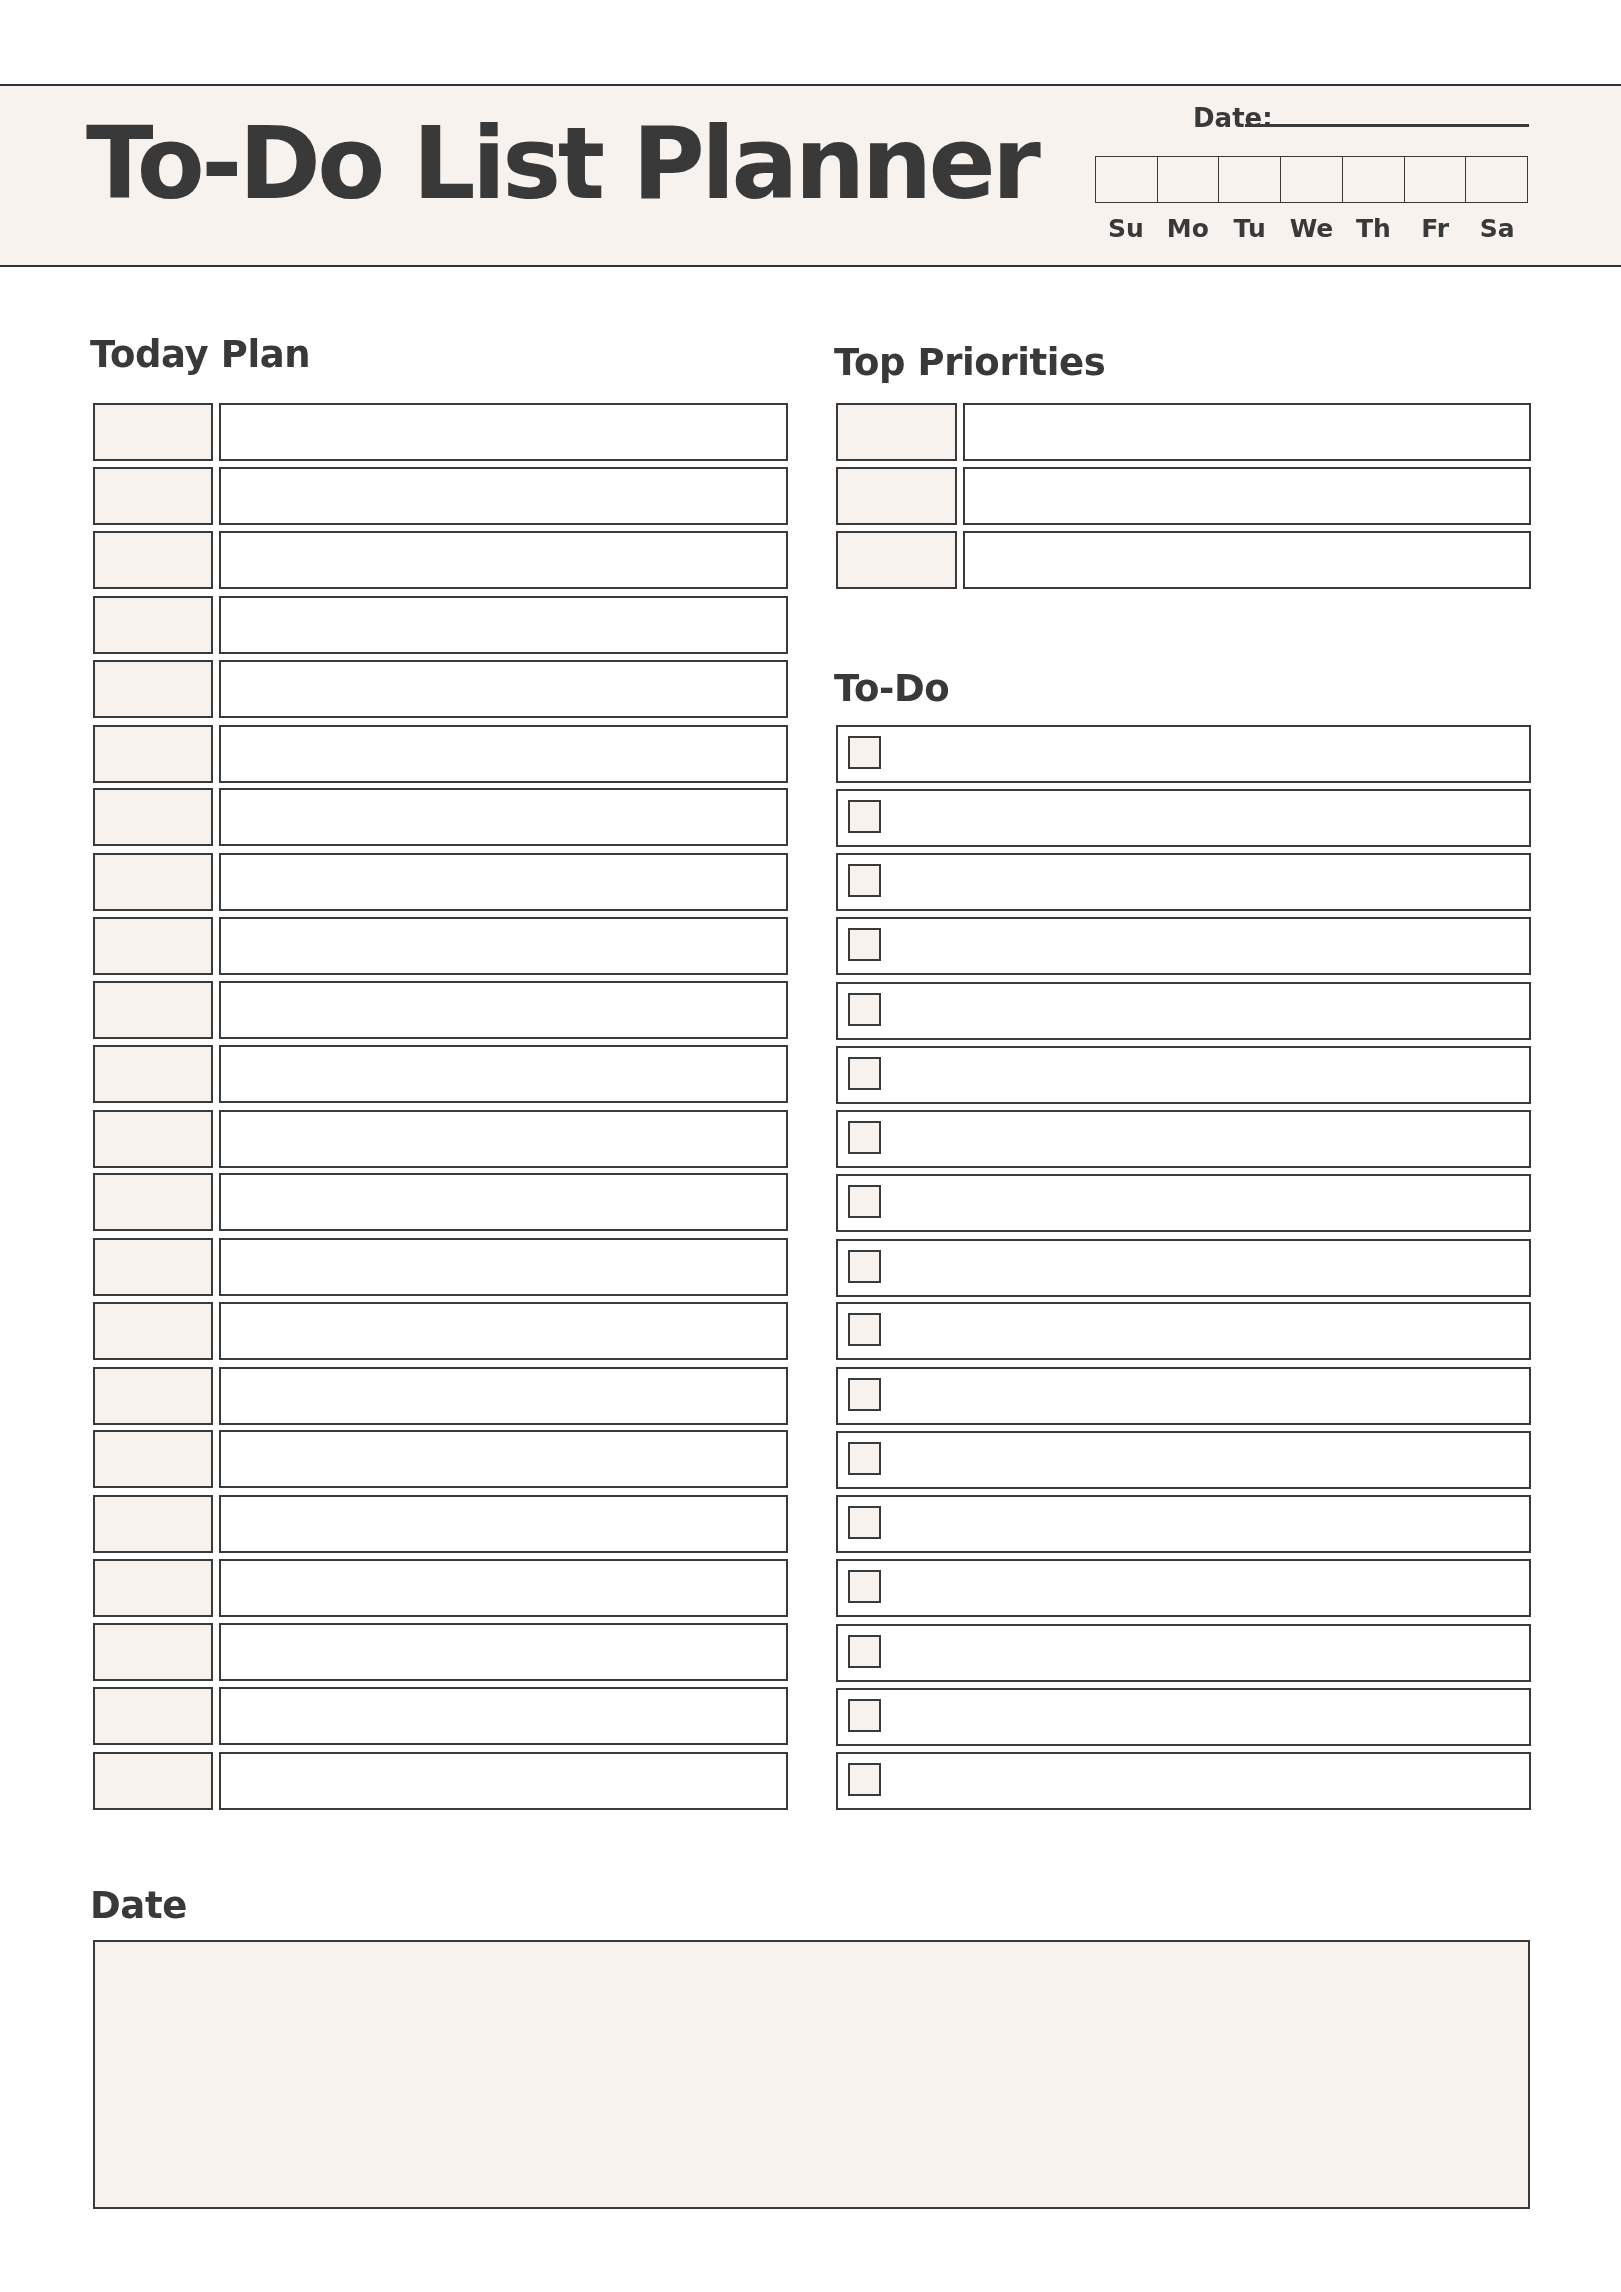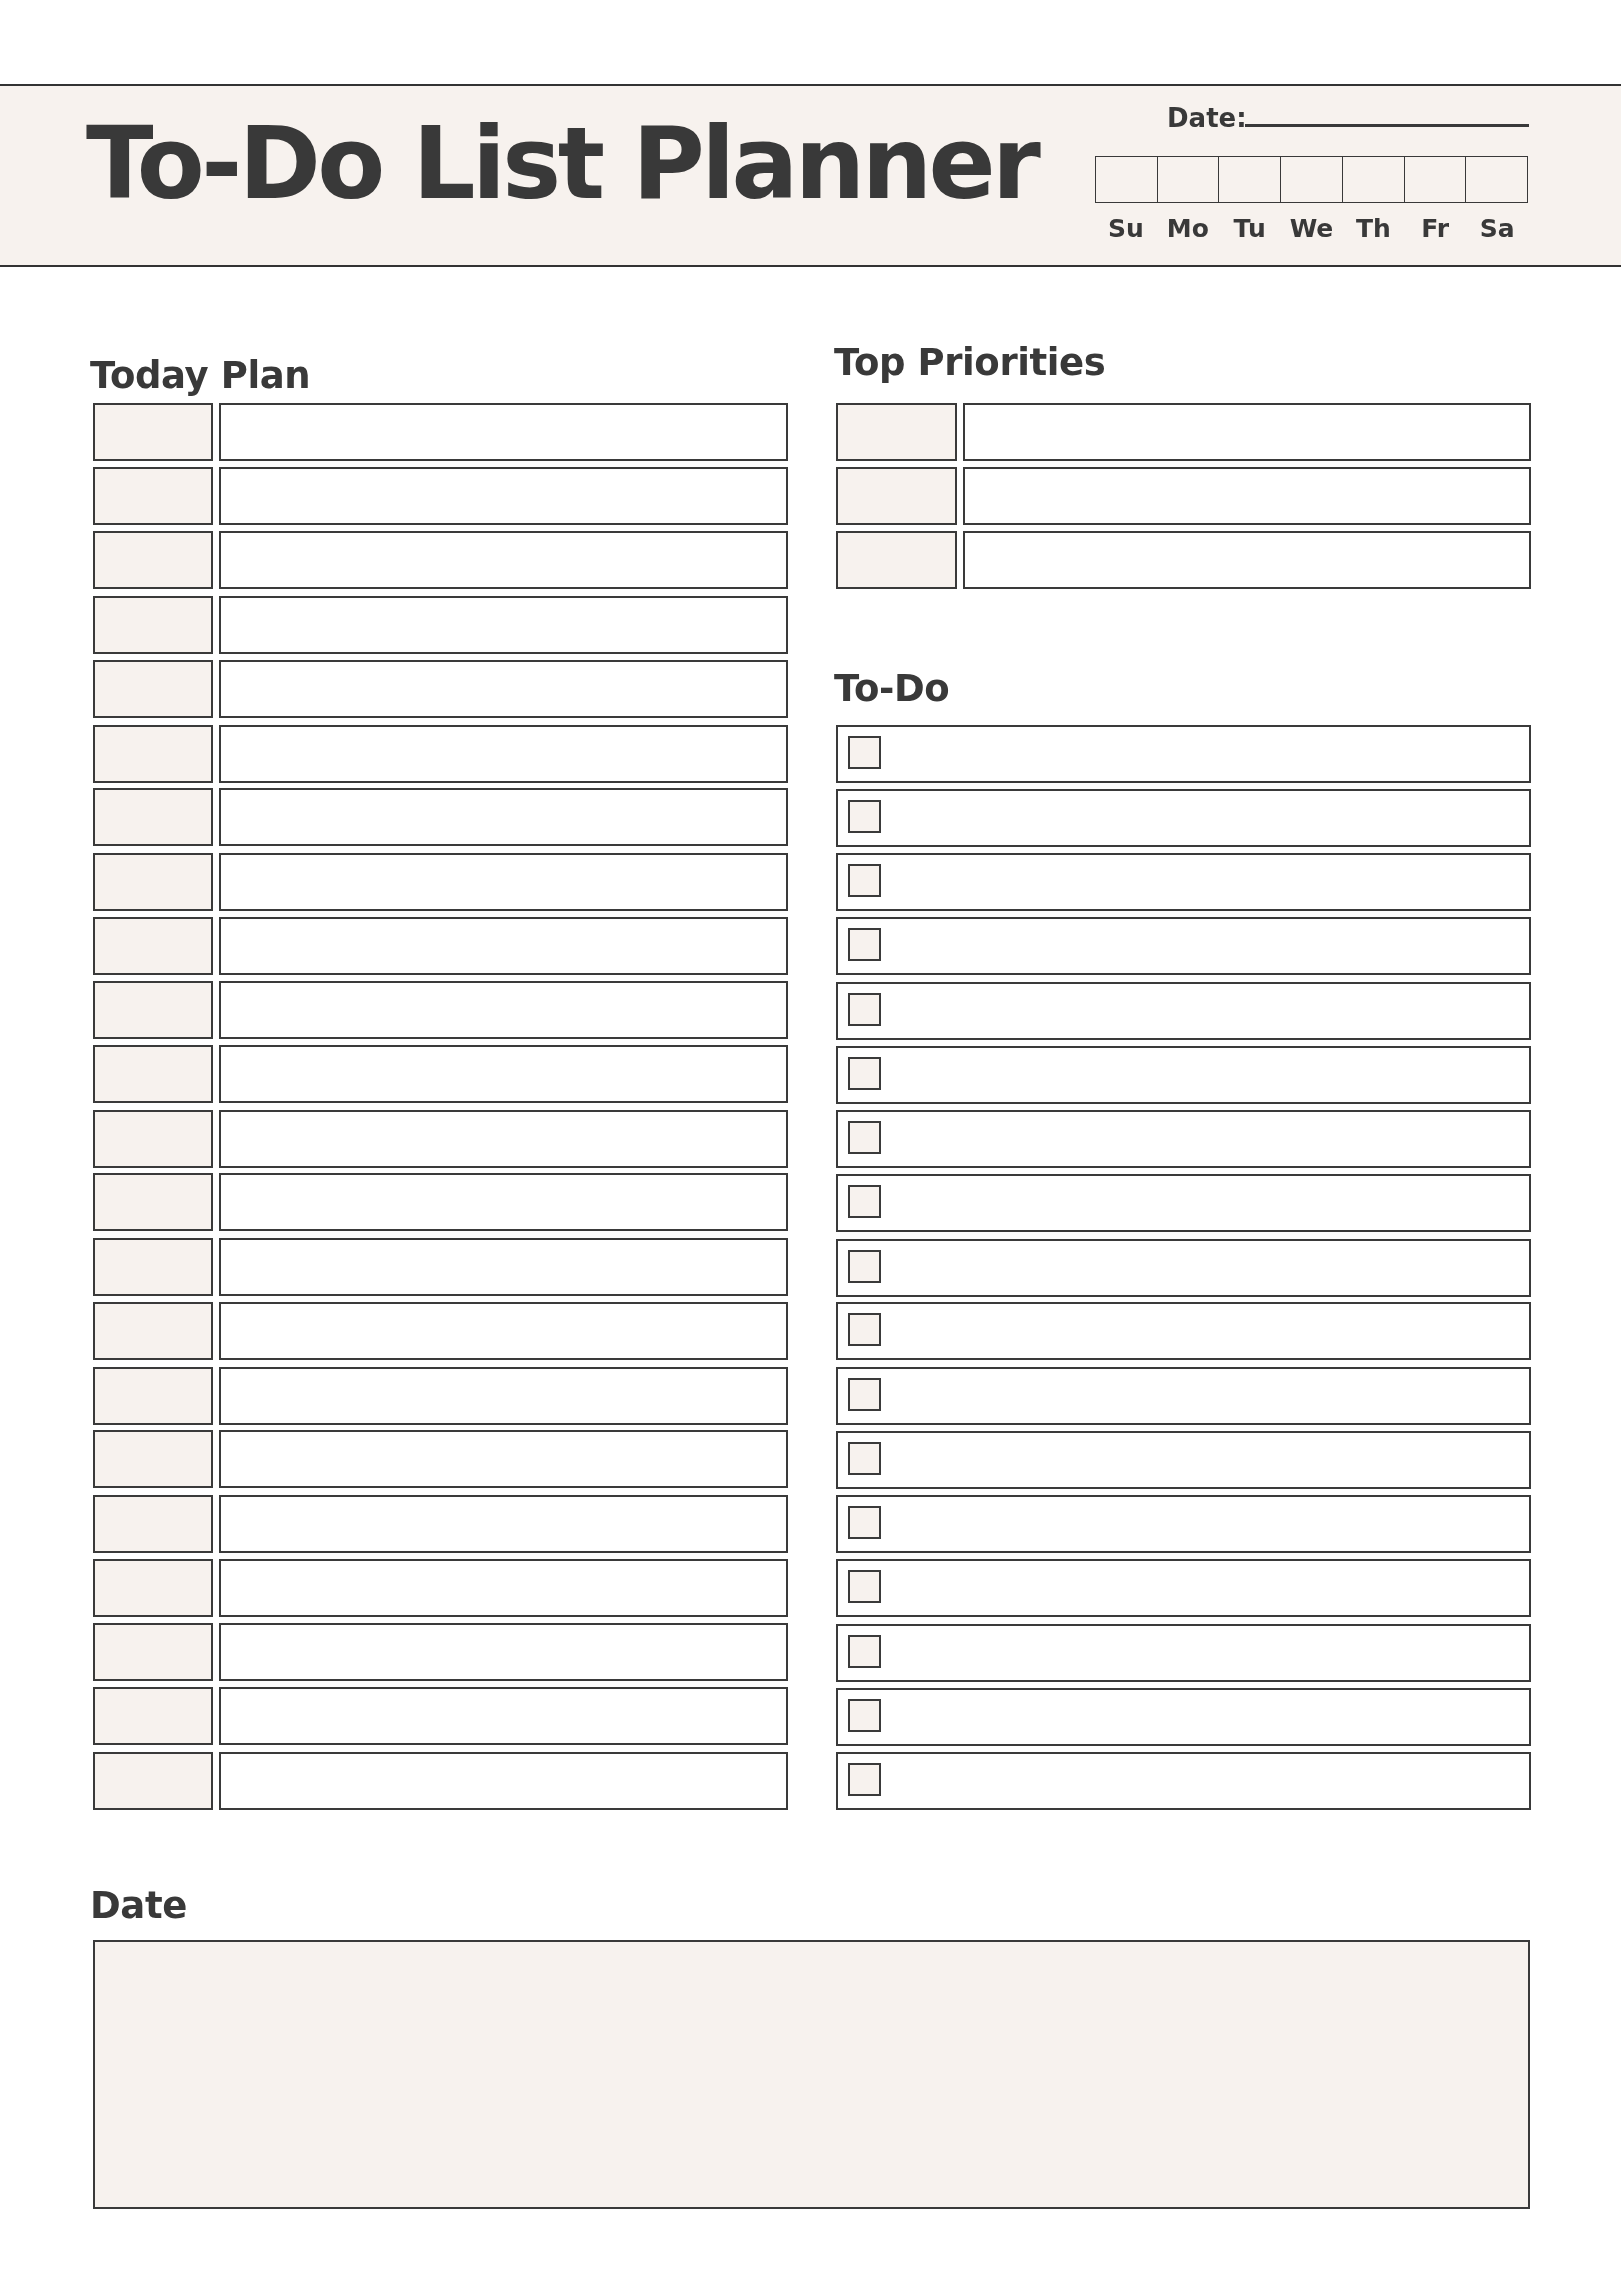--- a/index.html
+++ b/index.html
@@ -3,21 +3,21 @@
 <meta charset="utf-8">
 <style>
   html, body { margin: 0; padding: 0; background: #ffffff; }
   body { width: 1622px; height: 2293px; position: relative; overflow: hidden;
          font-family: "DejaVu Sans", "Liberation Sans", sans-serif; color: #393939; }
   .abs { position: absolute; }
   .header-band { left: 0; top: 84px; width: 1622px; height: 179px;
          background: #f7f2ee; border-top: 2.7px solid #333; border-bottom: 2.7px solid #333; }
   .page-title { left: 86px; top: 106px; font-size: 99px; font-weight: bold; letter-spacing: -3.6px;
          line-height: 116px; white-space: nowrap; color: #393939; }
-  .date-label { left: 1167px; top: 102px; font-size: 26px; font-weight: bold; line-height: 32px; color: #393939; }
+  .date-label { left: 1193px; top: 102px; font-size: 26px; font-weight: bold; line-height: 32px; color: #393939; }
   .date-line { left: 1245px; top: 124px; width: 284px; height: 2.7px; background: #393939; }
   .day-grid { left: 1095px; top: 156px; width: 433px; height: 47px; display: flex;
          border: 1.8px solid #393939; box-sizing: border-box; }
   .day-cell { flex: 1; border-right: 1.8px solid #393939; }
   .day-cell:last-child { border-right: none; }
   .day-labels { left: 1095px; top: 213px; width: 433px; height: 32px; display: flex; }
   .day-label { flex: 1; text-align: center; font-size: 25px; font-weight: bold; line-height: 32px; color: #393939; }
   .section-title { font-size: 37px; font-weight: bold; line-height: 45px; color: #393939; white-space: nowrap; letter-spacing: -0.4px; }
   .box { box-sizing: border-box; border: 2.7px solid #3a3a3a; position: absolute; }
   .fill { background: #f7f2ee; }
@@ -44,21 +44,21 @@
 <div class="abs day-labels">
   <span class="day-label">Su</span>
   <span class="day-label">Mo</span>
   <span class="day-label">Tu</span>
   <span class="day-label">We</span>
   <span class="day-label">Th</span>
   <span class="day-label">Fr</span>
   <span class="day-label">Sa</span>
 </div>
 
-<div class="abs section-title" style="left:90px; top:353px;">Today Plan</div>
+<div class="abs section-title" style="left:90px; top:332px;">Today Plan</div>
 <div class="abs section-title" style="left:834px; top:340px;">Top Priorities</div>
 <div class="abs section-title" style="left:834px; top:666px;">To-Do</div>
 <div class="abs section-title" style="left:90px; top:1883px;">Date</div>
 
 <div id="today-plan-rows">
     <div class="box fill" style="left: 93px; top: 403px; width: 120px; height: 58px;"></div>
     <div class="box white" style="left: 219px; top: 403px; width: 569px; height: 58px;"></div>
     <div class="box fill" style="left: 93px; top: 467px; width: 120px; height: 58px;"></div>
     <div class="box white" style="left: 219px; top: 467px; width: 569px; height: 58px;"></div>
     <div class="box fill" style="left: 93px; top: 531px; width: 120px; height: 58px;"></div>

